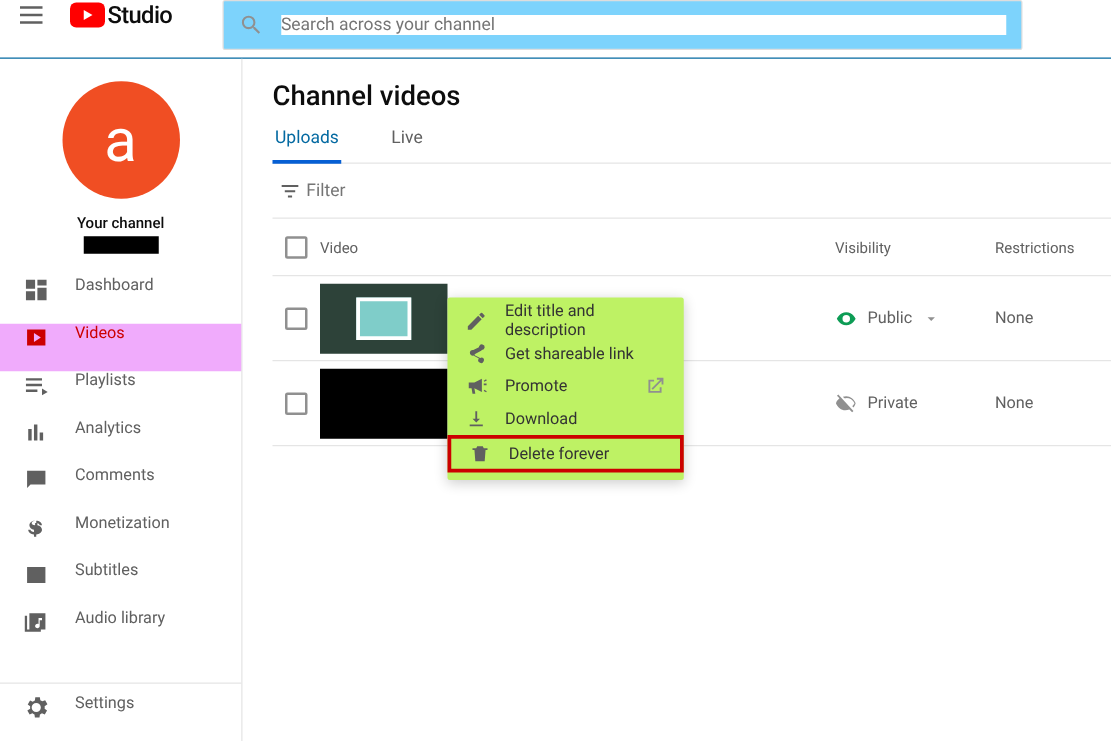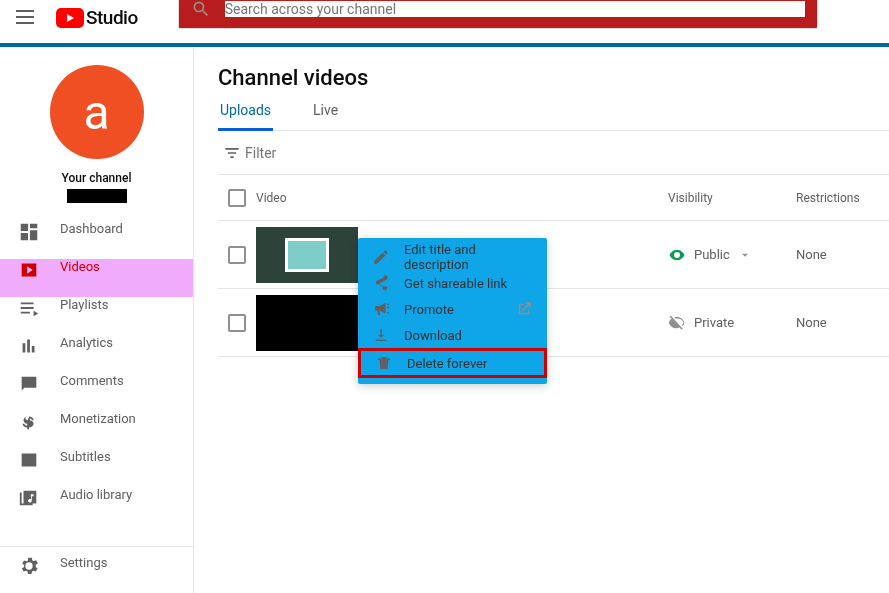--- a/index.html
+++ b/index.html
@@ -1,25 +1,25 @@
 <!DOCTYPE html>
 <html><head>
 <meta charset="utf-8">
 <style>
 *{margin:0;padding:0;box-sizing:border-box;font-family:Roboto,Arial,sans-serif}
 body{background:#fff;color:#0d0d0d;width:889px;height:593px;overflow:hidden;position:relative}
-.header{height:47px;border-bottom:4px solid #0369a1;display:flex;align-items:flex-end;padding:14px 16px}
+.header{height:47px;border-bottom:1px solid #0369a1;display:flex;align-items:flex-start;padding:0 16px}
 .menu-btn{width:24px;height:24px;display:flex;flex-direction:column;justify-content:center;gap:4px;cursor:pointer;margin-right:16px}
 .menu-btn span{height:2px;background:#606060;width:18px}
 .logo{display:flex;align-items:center;gap:2px;margin-right:40px}
 .logo-icon{width:28px;height:20px;background:#ff0000;border-radius:5px;display:flex;align-items:center;justify-content:center}
 .logo-icon::after{content:'';border-left:7px solid #fff;border-top:4px solid transparent;border-bottom:4px solid transparent}
 .logo-text{font-size:19px;font-weight:500;letter-spacing:-0.5px}
 .search-wrap{flex:1;max-width:640px}
-.search{height:40px;border:1px solid #ddd;border-radius:2px;display:flex;align-items:center;padding:0 12px;background:#b91c1c}
+.search{height:40px;border:1px solid #ddd;border-radius:2px;display:flex;align-items:center;padding:0 12px;background:#7dd3fc}
 .search svg{width:20px;height:20px;margin-right:14px}
 .search input{border:none;outline:none;font-size:14px;flex:1;color:#606060}
 .body{display:flex;height:546px}
 .sidebar{width:194px;border-right:1px solid #e5e5e5;display:flex;flex-direction:column}
 .channel-info{padding:18px 0 14px;display:flex;flex-direction:column;align-items:center}
 .avatar{width:94px;height:94px;border-radius:50%;background:#f04e23;display:flex;align-items:center;justify-content:center;color:#fff;font-size:48px}
 .channel-label{font-size:12px;font-weight:500;margin-top:12px}
 .channel-name{width:60px;height:14px;background:#000;margin-top:4px}
 .nav{flex:1;padding-top:4px}
 .nav-item{height:38px;display:flex;align-items:flex-start;padding:0 18px;cursor:pointer;font-size:13px;color:#606060;gap:20px}
@@ -39,21 +39,21 @@
 .col-video{width:412px}
 .col-vis{width:128px}
 .col-rest{width:90px}
 .checkbox{width:18px;height:18px;border:2px solid #909090;border-radius:2px;cursor:pointer}
 .video-row{height:68px;display:flex;align-items:center;border-bottom:1px solid #e5e5e5;font-size:13px}
 .thumb{width:102px;height:56px;margin-left:0}
 .thumb1{background:#2d4239;display:flex;align-items:center;justify-content:center}
 .thumb1::after{content:'';width:38px;height:28px;background:#7fcdc9;border:3px solid #fff}
 .thumb2{background:#000}
 .vis-cell{display:flex;align-items:center;gap:8px;color:#606060}
-.context-menu{position:absolute;left:358px;top:238px;width:189px;background:#0ea5e9;box-shadow:0 2px 10px rgba(0,0,0,0.2);border-radius:2px;padding:6px 0}
+.context-menu{position:absolute;left:358px;top:238px;width:189px;background:#bef264;box-shadow:0 2px 10px rgba(0,0,0,0.2);border-radius:2px;padding:6px 0}
 .menu-item{height:26px;display:flex;align-items:center;padding:0 14px;font-size:13px;cursor:pointer;gap:14px;color:#333}
 .menu-item.highlighted{border:3px solid #c00;height:30px}
 .menu-item svg{width:18px;height:18px;flex-shrink:0}
 .ext-icon{margin-left:auto}
 </style>
 </head>
 <body>
 
 <div class="header">
   <div class="menu-btn">

